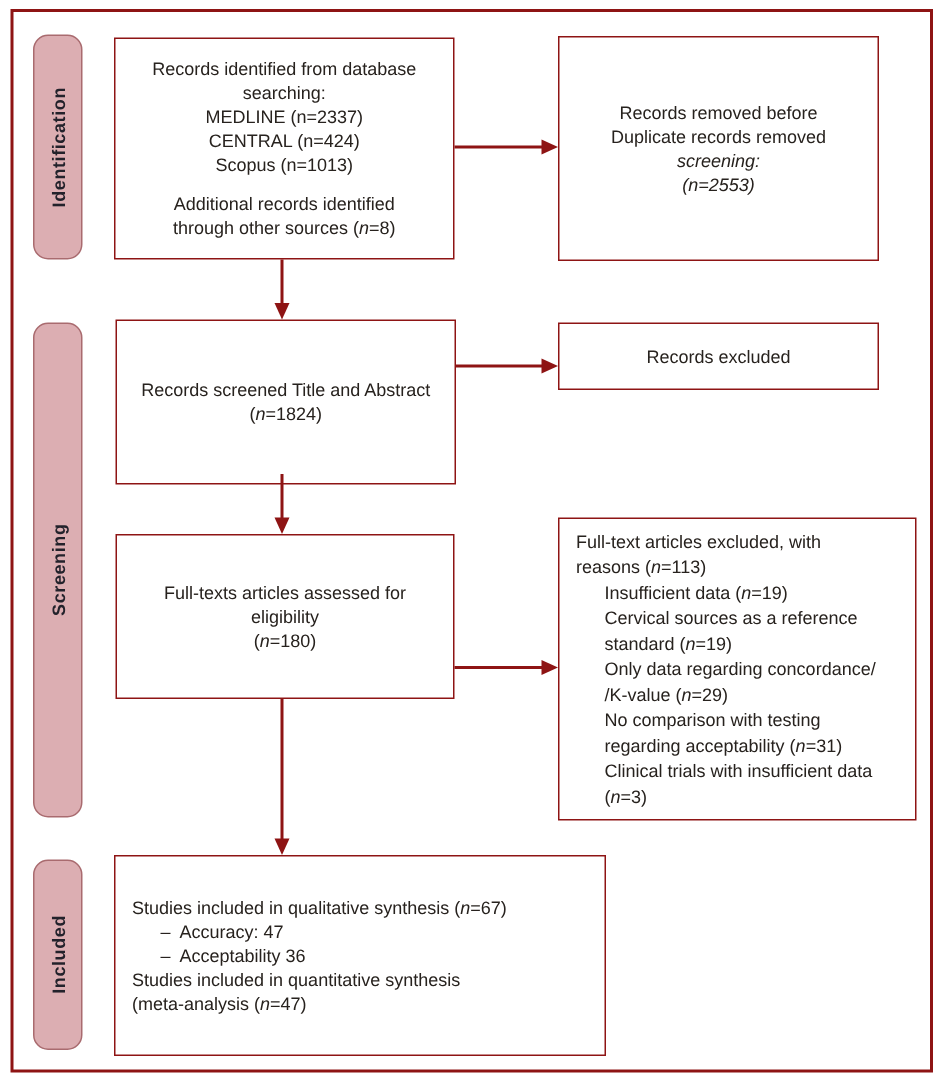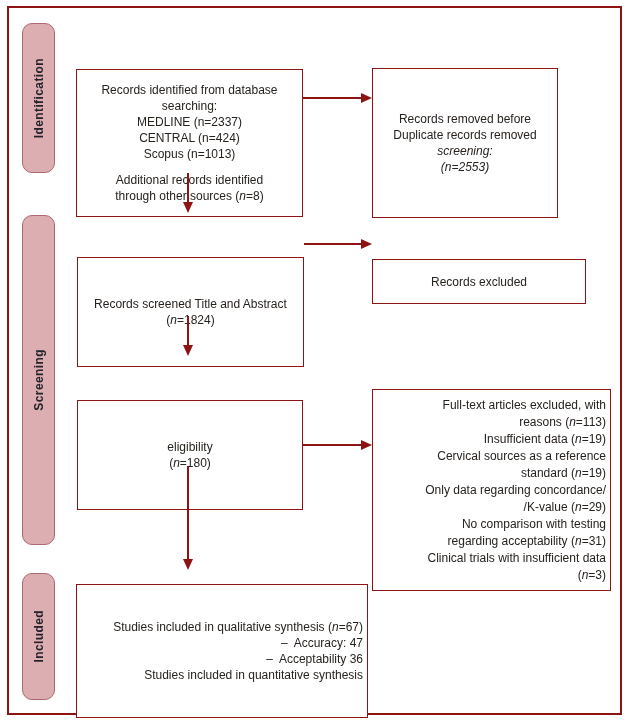--- a/index.html
+++ b/index.html
@@ -45,36 +45,35 @@
   
   .box {
     position: absolute;
     box-sizing: border-box;
     background: var(--box_bg, #ffffff);
     border: 1.5px solid var(--accent, #8e1414);
     display: flex; flex-direction: column; justify-content: center;
     color: var(--text, #27221e);
     font-size: 12px;
     line-height: 16px;
-    margin-top: 44px;
   }
   .box .line { white-space: pre; min-height: 16px; }
   .box .line.blank { min-height: 10px; height: 10px; }
   .box .line.indent { padding-left: 19px; }
   .box .it { font-style: italic; }
   .box.center .line { text-align: center; }
-  .box.left { padding-left: 26px; padding-right: 4px; align-items: flex-end; }
+  .box.left { padding-left: 11px; padding-right: 4px; }
 
   .box-identified { left: 76px;  top: 25px;  width: 227px; height: 148px; line-height: 16px; }
-  .box-removed    { left: 372px; top: 24px;  width: 186px; height: 150px; }
+  .box-removed    { left: 372px; top: 24px;  width: 214px; height: 150px; }
   .box-screened   { left: 77px;  top: 213px; width: 227px; height: 110px; }
   .box-excluded   { left: 372px; top: 215px; width: 214px; height: 45px;  }
   .box-fulltext   { left: 77px;  top: 356px; width: 226px; height: 110px; }
   .box-reasons    { left: 372px; top: 345px; width: 239px; height: 202px; line-height: 17px; }
-  .box-included   { left: 76px;  top: 540px; width: 292px; height: 134px; }
+  .box-included   { left: 76px;  top: 570px; width: 328px; height: 134px; }
 
   
   .arr-line {
     position: absolute;
     background: var(--accent, #8e1414);
   }
   .arr-head { position: absolute; width: 0; height: 0; }
   .arr-head.right {
     border-top: 5px solid transparent;
     border-bottom: 5px solid transparent;
@@ -133,20 +132,21 @@
       <div class="line"><span class="it">(n=2553)</span></div>
     </div>
   <div class="box center box-screened">
       <div class="line"><span>Records screened Title and Abstract</span></div>
       <div class="line"><span>(</span><span class="it">n</span><span>=1824)</span></div>
     </div>
   <div class="box center box-excluded">
       <div class="line"><span>Records excluded</span></div>
     </div>
   <div class="box center box-fulltext">
+      <div class="line"><span>Full-texts articles assessed for</span></div>
       <div class="line"><span>eligibility</span></div>
       <div class="line"><span>(</span><span class="it">n</span><span>=180)</span></div>
     </div>
   <div class="box left box-reasons">
       <div class="line"><span>Full-text articles excluded, with</span></div>
       <div class="line"><span>reasons (</span><span class="it">n</span><span>=113)</span></div>
       <div class="line indent"><span>Insufficient data (</span><span class="it">n</span><span>=19)</span></div>
       <div class="line indent"><span>Cervical sources as a reference</span></div>
       <div class="line indent"><span>standard (</span><span class="it">n</span><span>=19)</span></div>
       <div class="line indent"><span>Only data regarding concordance/</span></div>
@@ -154,20 +154,21 @@
       <div class="line indent"><span>No comparison with testing</span></div>
       <div class="line indent"><span>regarding acceptability (</span><span class="it">n</span><span>=31)</span></div>
       <div class="line indent"><span>Clinical trials with insufficient data</span></div>
       <div class="line indent"><span>(</span><span class="it">n</span><span>=3)</span></div>
     </div>
   <div class="box left box-included">
       <div class="line"><span>Studies included in qualitative synthesis (</span><span class="it">n</span><span>=67)</span></div>
       <div class="line indent"><span>–  Accuracy: 47</span></div>
       <div class="line indent"><span>–  Acceptability 36</span></div>
       <div class="line"><span>Studies included in quantitative synthesis</span></div>
+      <div class="line"><span>(meta-analysis (</span><span class="it">n</span><span>=47)</span></div>
     </div>
 
   <div class="arr-line a1-line"></div>
   <div class="arr-head right a1-head"></div>
 
   <div class="arr-line a2-line"></div>
   <div class="arr-head down a2-head"></div>
 
   <div class="arr-line a3-line"></div>
   <div class="arr-head right a3-head"></div>

